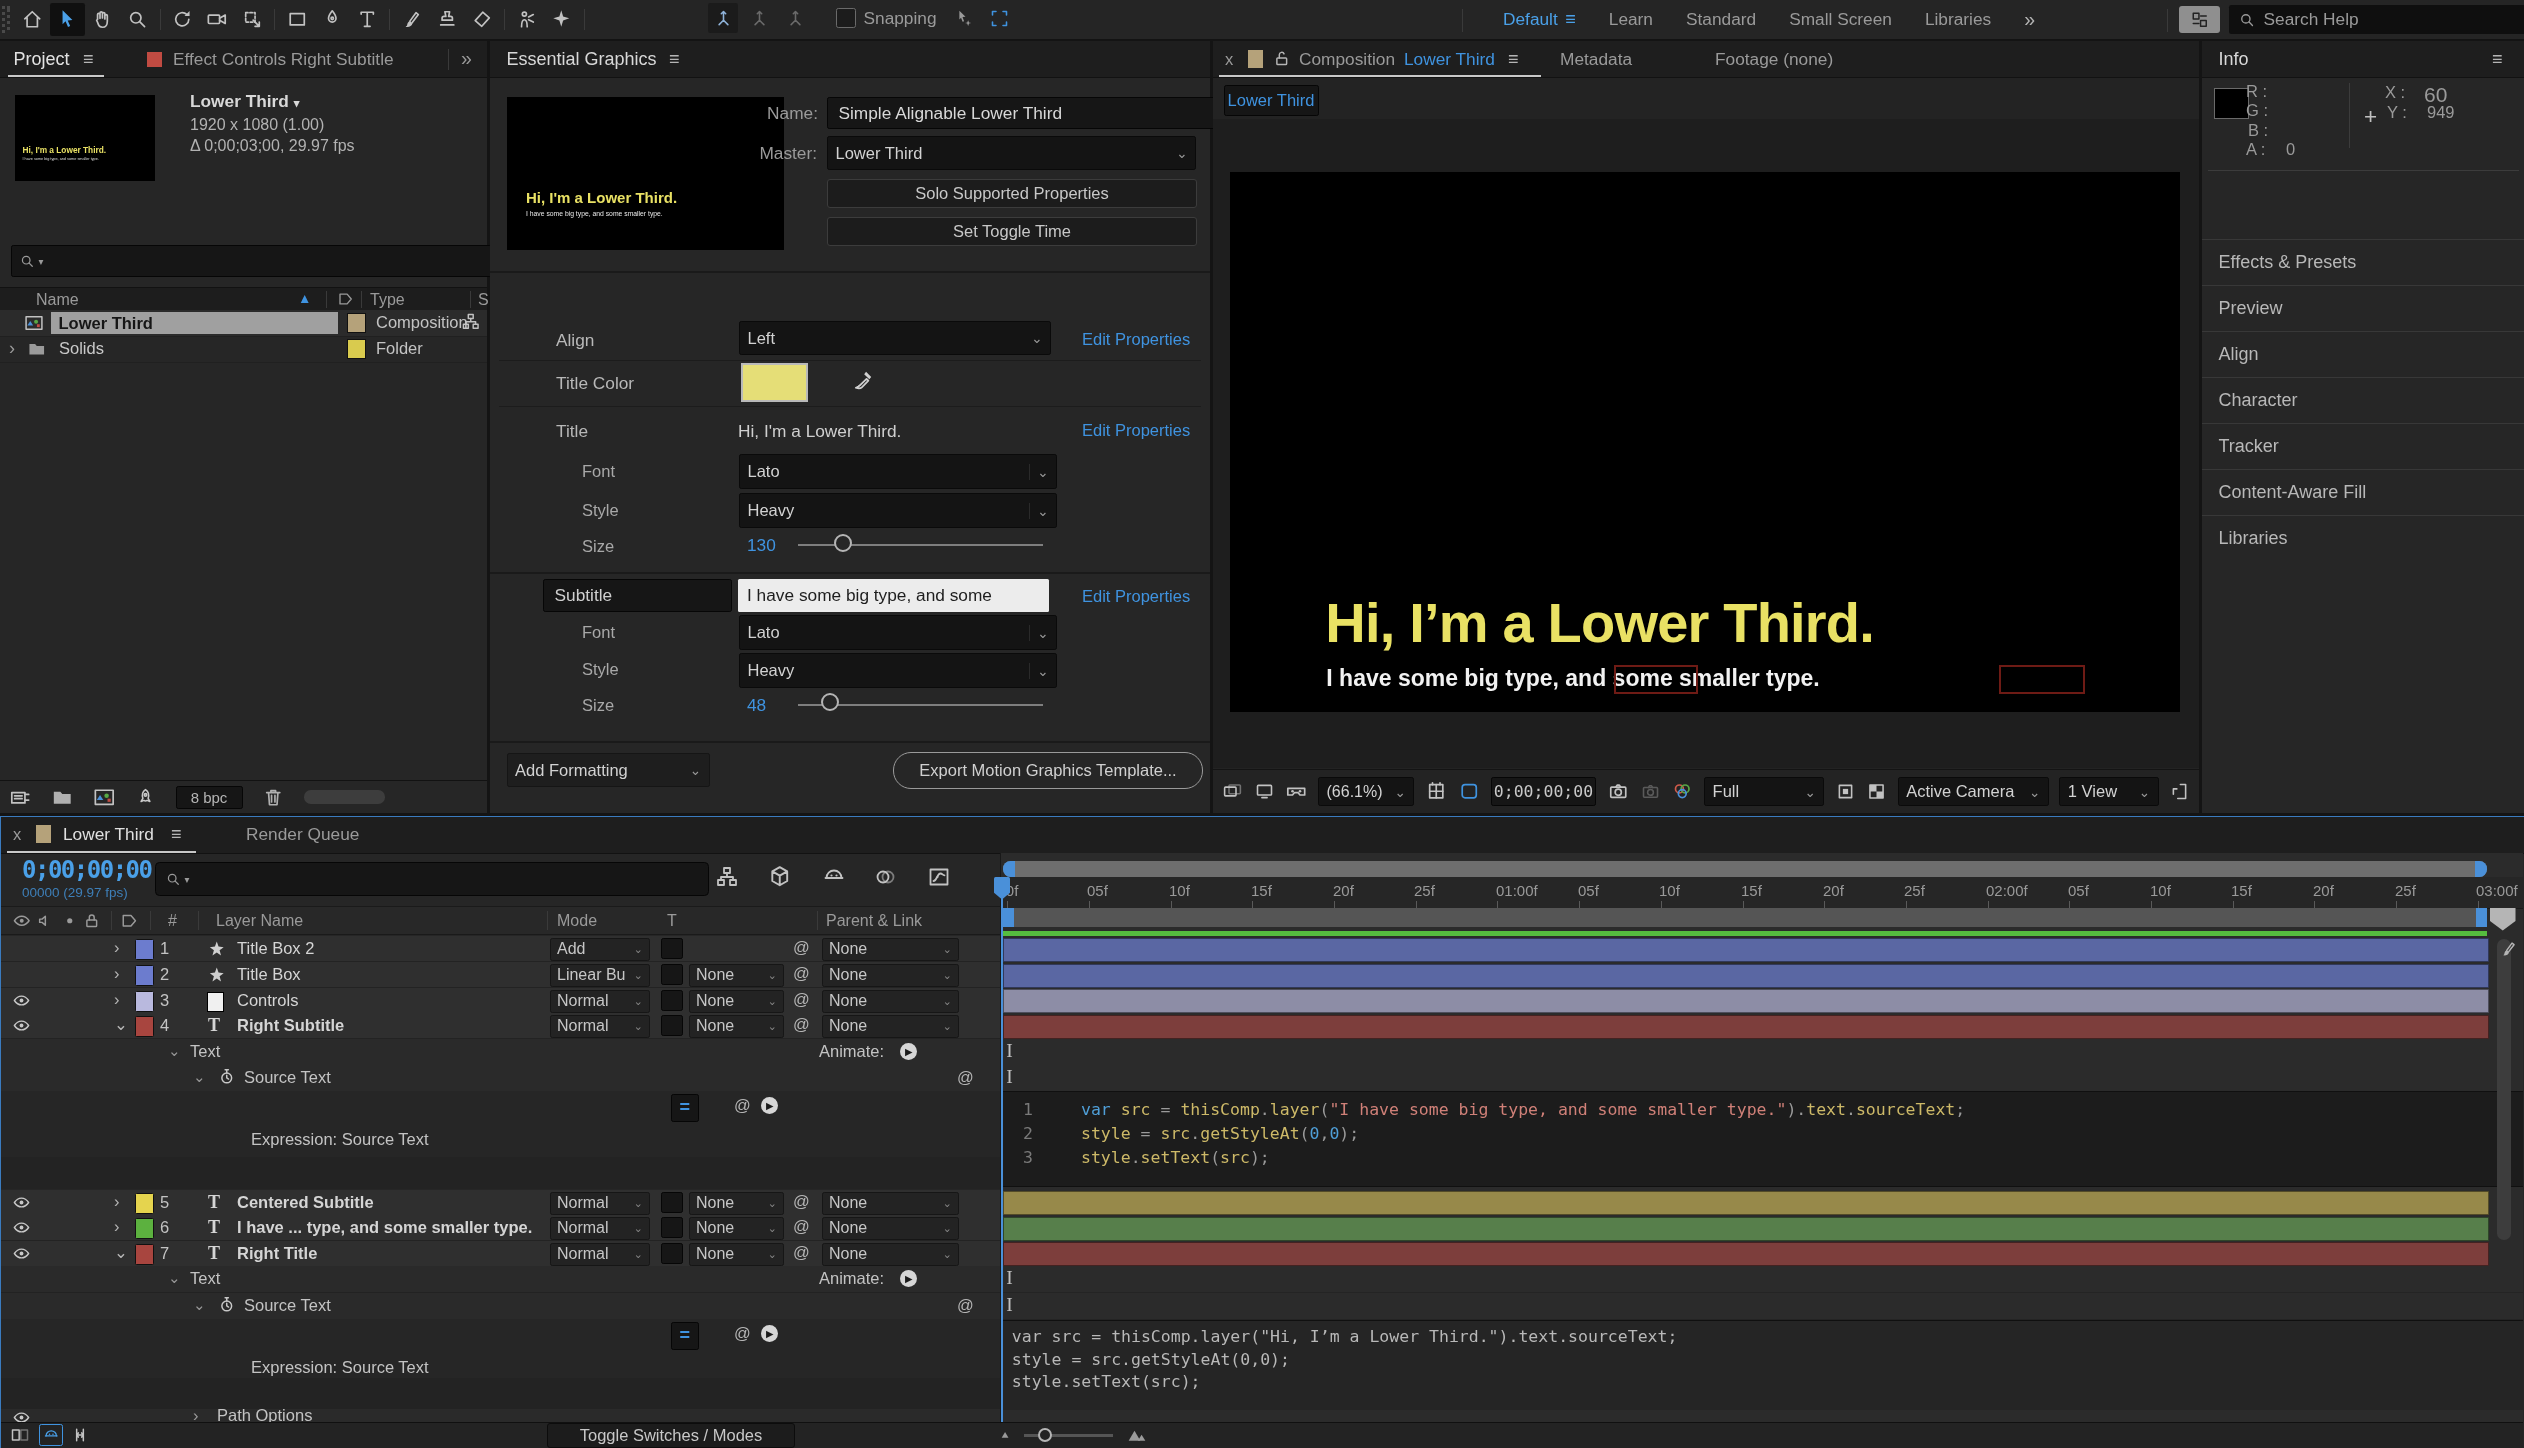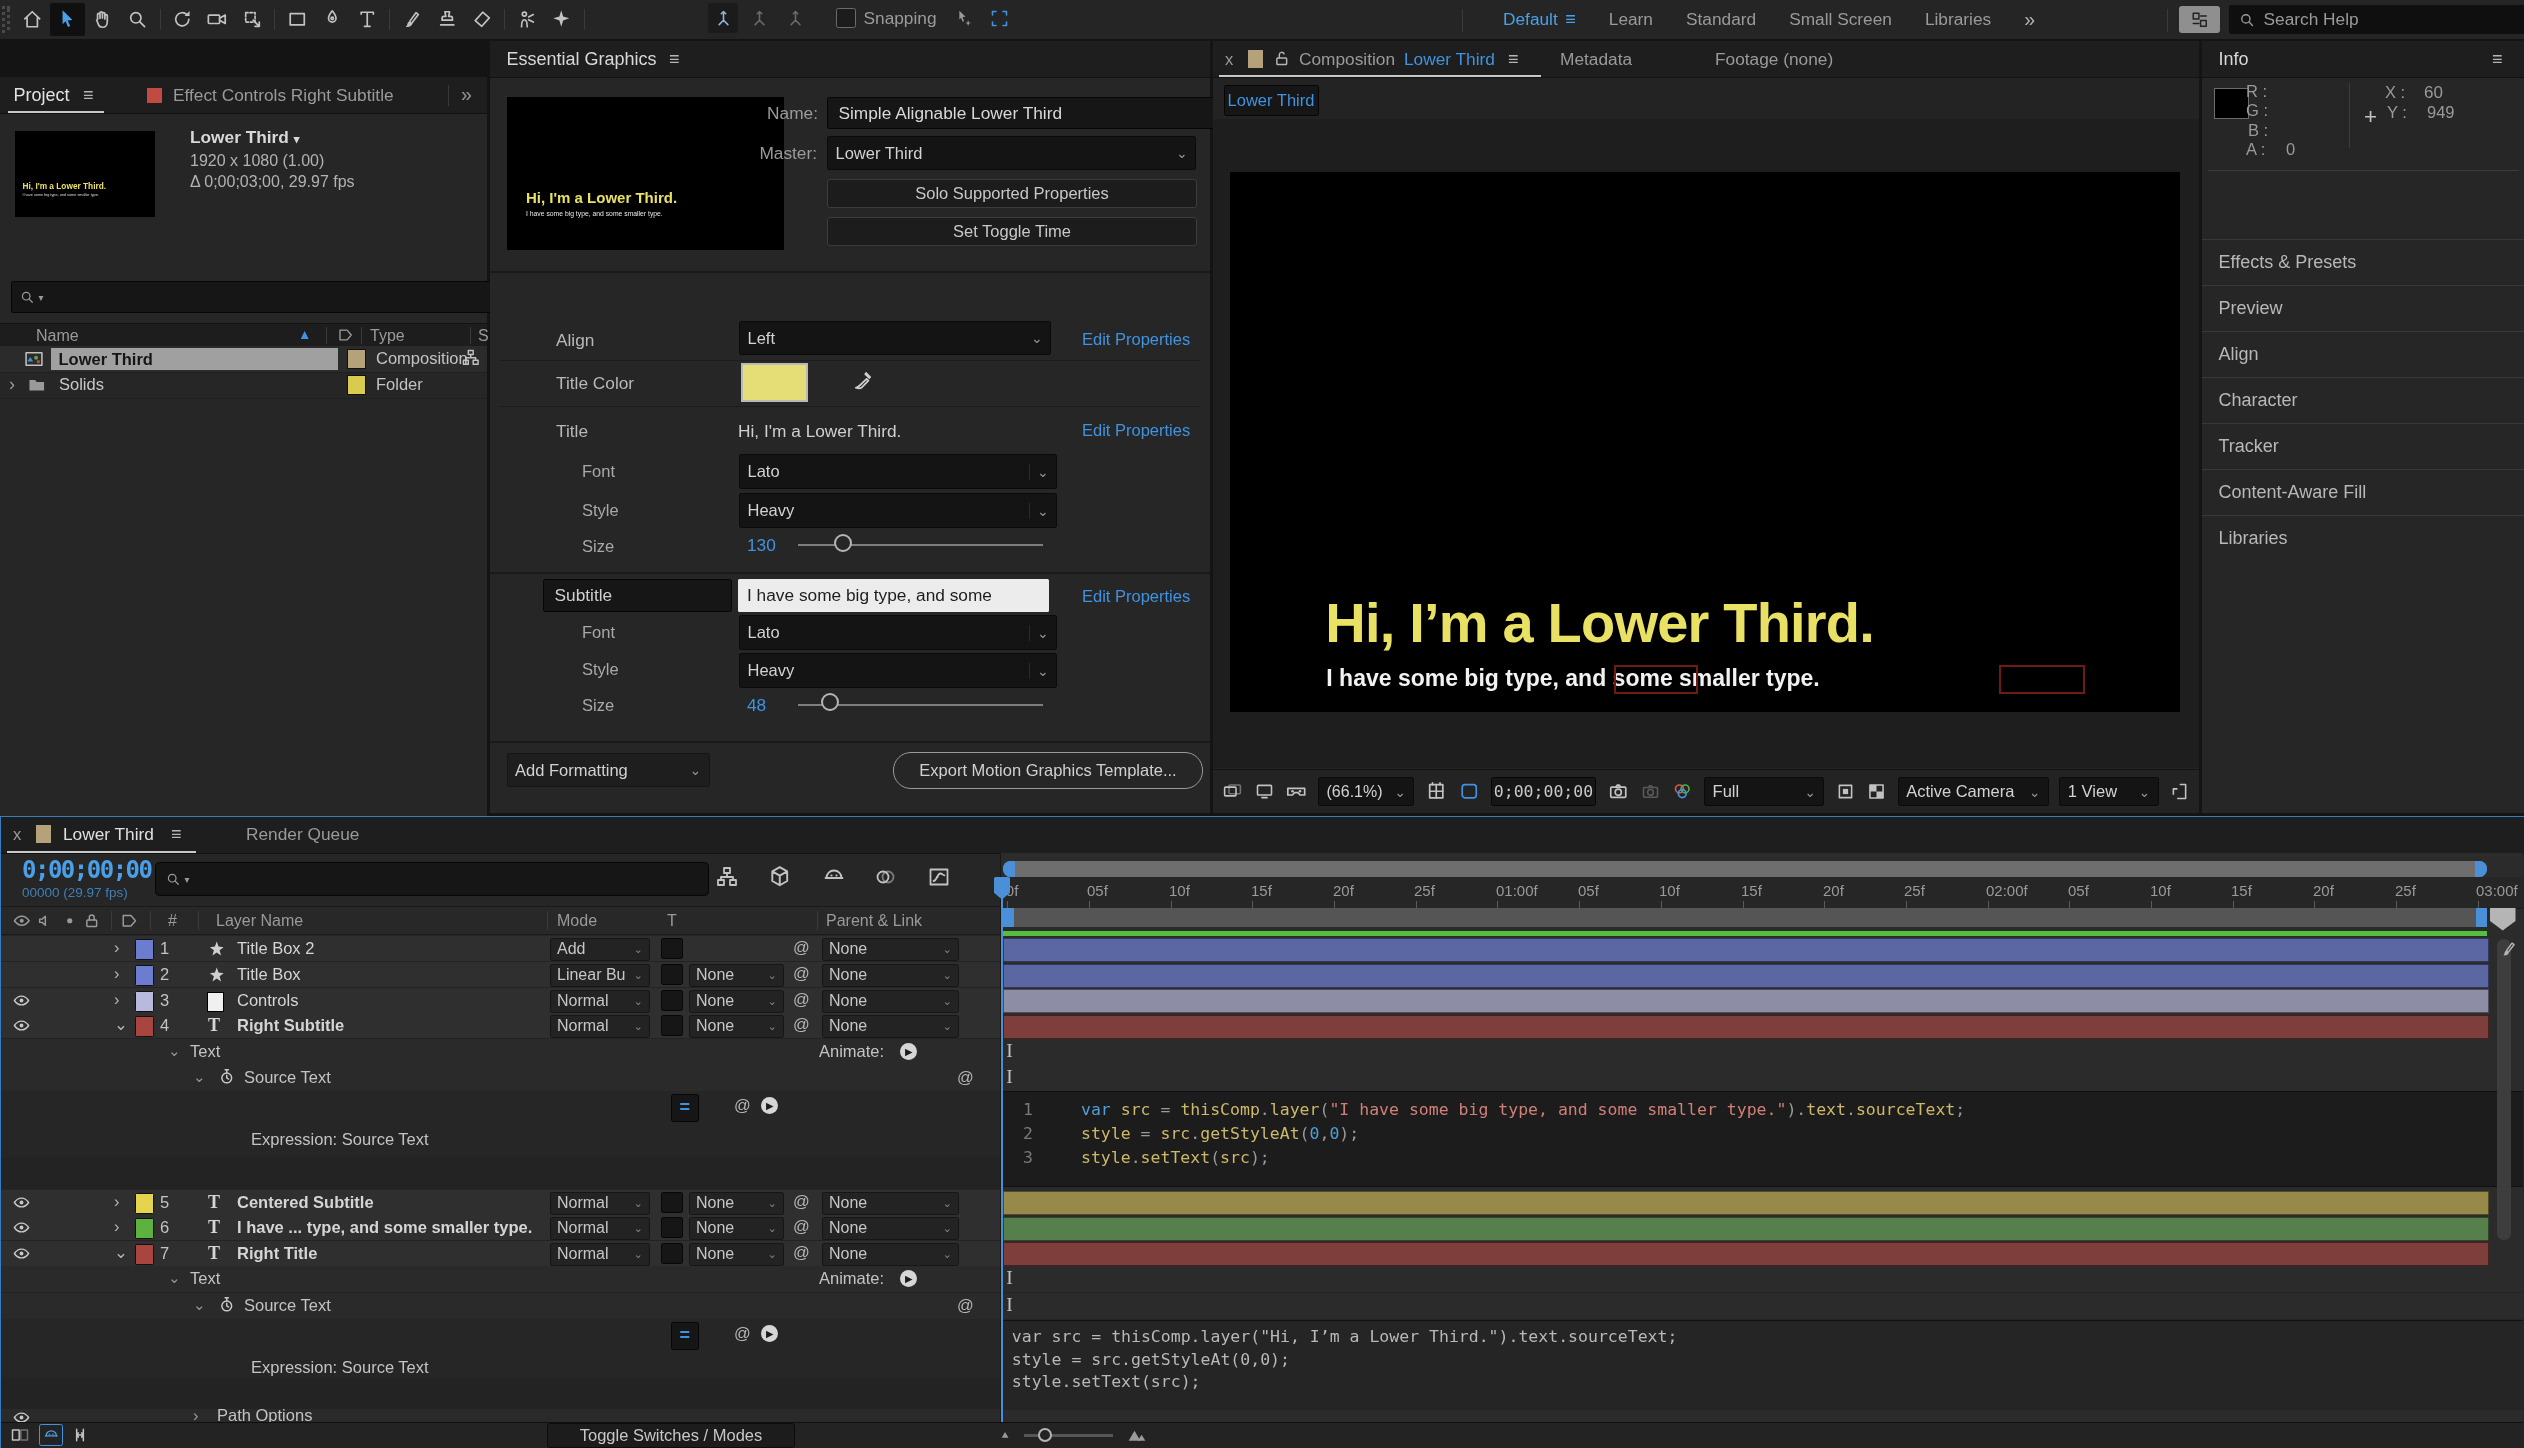--- a/index.html
+++ b/index.html
@@ -198,21 +198,21 @@
       <span class="ic" style="font-size:18px;color:#9a9a9a;">
           <svg viewBox="0 0 24 24" fill="none" stroke="currentColor" stroke-width="1.8" stroke-linecap="round" stroke-linejoin="round">
             <circle cx="10.5" cy="10.5" r="5.5"></circle>
             <path d="m14.8 14.8 4.5 4.5"></path>
           </svg>
         </span>
       <span class="dim" style="font-size:17.3px;">Search Help</span>
     </div>
   </div>
 
-  <div class="panel" id="project" style="left:0;top:41px;width:487px;height:772px;margin-top:36px;">
+  <div class="panel" id="project" style="left:0;top:41px;width:487px;height:772px;">
     <div class="tabstrip">
       <span class="txt" style="left:13.5px;top:7.5px;font-size:18px;color:#e2e2e2;">Project</span>
       <span class="txt" style="left:83px;top:7.5px;font-size:18px;color:#b5b5b5;">≡</span>
       <div class="tab-active-underline" style="left:7.5px;width:96px;"></div>
       <span class="abs" style="left:147px;top:10.5px;width:15px;height:15px;background:#c14b42;"></span>
       <span class="txt dim" style="left:173px;top:8.3px;font-size:17.3px;">Effect Controls Right Subtitle</span>
       <div class="abs" style="left:448px;top:7.5px;width:0.8px;height:21px;background:#3a3a3a;"></div>
       <span class="txt dim" style="left:461px;top:6px;font-size:19.5px;">»</span>
     </div>
 
@@ -546,21 +546,21 @@
     </div>
     <div class="abs" style="left:12px;top:47px;width:33px;height:28.6px;background:#000;border:0.8px solid #6a6a6a;"></div>
     <span class="txt dim" style="left:44px;top:41px;font-size:16.5px;">R :</span>
     <span class="txt dim" style="left:44px;top:60px;font-size:16.5px;">G :</span>
     <span class="txt dim" style="left:46px;top:80px;font-size:16.5px;">B :</span>
     <span class="txt dim" style="left:44px;top:99px;font-size:16.5px;">A :</span>
     <span class="txt dim" style="left:84px;top:99px;font-size:16.5px;">0</span>
     <div class="abs" style="left:147px;top:42px;width:0.8px;height:65px;background:#3c3c3c;"></div>
     <span class="txt dim" style="left:162px;top:63px;font-size:22.5px;color:#c0c0c0;">+</span>
     <span class="txt dim" style="left:183px;top:42px;font-size:16.5px;">X :</span>
-    <span class="txt dim" style="left:222px;top:42px;font-size:17px;">60</span>
+    <span class="txt dim" style="left:222px;top:42px;font-size:21px;">60</span>
     <span class="txt dim" style="left:185px;top:62px;font-size:16.5px;">Y :</span>
     <span class="txt dim" style="left:225px;top:62px;font-size:16.5px;">949</span>
     <div class="abs" style="left:6px;top:129px;width:311px;height:0.8px;background:#3c3c3c;"></div>
     <div class="abs" id="info-panels" style="left:0;top:198px;width:323px;">
         <div class="info-row">Effects &amp; Presets</div>
         <div class="info-row">Preview</div>
         <div class="info-row">Align</div>
         <div class="info-row">Character</div>
         <div class="info-row">Tracker</div>
         <div class="info-row">Content-Aware Fill</div>

